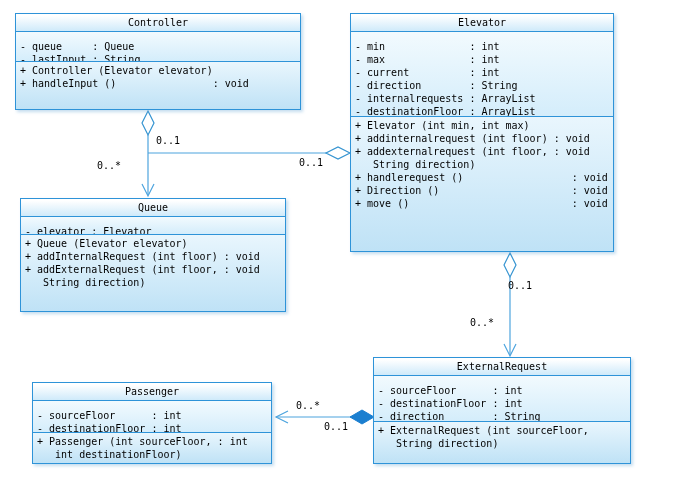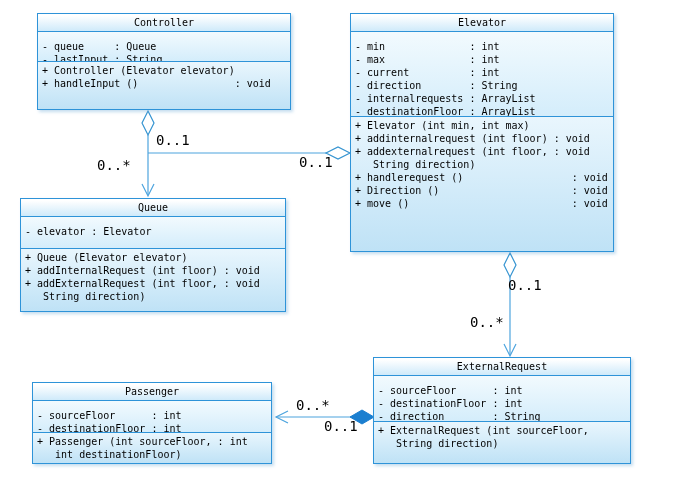--- a/index.html
+++ b/index.html
@@ -17,21 +17,21 @@
               background:linear-gradient(to bottom,#ffffff 10%,#cfeafa 100%);
               text-align:center;font-size:10px;line-height:17px;color:#000;}
   .uml-attrs{box-sizing:border-box;border-bottom:1px solid #2e93d8;
              background:linear-gradient(to bottom,#f2fafe,#d4edfb);
              padding-top:8px;overflow:hidden;}
   .uml-methods{box-sizing:border-box;flex:1;
                background:linear-gradient(to bottom,#e9f6fd,#bfe2f6);
                padding-top:2px;overflow:hidden;}
   .member-line{font-size:10px;line-height:13px;height:13px;color:#000;
                padding-left:4px;white-space:pre;}
-  .mult{position:absolute;z-index:3;font-size:14px;line-height:11px;color:#000;
+  .mult{position:absolute;z-index:3;font-size:10px;line-height:11px;color:#000;
         white-space:pre;}
 </style>
 </head>
 <body>
 
 <svg class="overlay" width="678" height="484" viewBox="0 0 678 484">
 
   <g>
     <polygon class="hollow" points="148,111 154,123 148,135 142,123"></polygon>
     <line x1="148" y1="135" x2="148" y2="195"></line>
@@ -49,21 +49,21 @@
     <polyline points="504,344 510,356 516,344"></polyline>
   </g>
 
   <g>
     <polyline points="288,411 276,417 288,423"></polyline>
     <line x1="276" y1="417" x2="352" y2="417"></line>
     <polygon class="solid" points="374,417 362,410 350,417 362,424"></polygon>
   </g>
 </svg>
 
-<div class="uml-class" style="left:37px;top:13px;width:254px;height:97px">
+<div class="uml-class" style="left:15px;top:13px;width:286px;height:97px">
   <div class="uml-header">
     <span>Controller</span></div>
   <div class="uml-attrs" style="height:30px">
       <div class="member-line">- queue     : Queue</div>
       <div class="member-line">- lastInput : String</div>
     </div>
   <div class="uml-methods">
       <div class="member-line">+ Controller (Elevator elevator)</div>
       <div class="member-line">+ handleInput ()                : void</div>
     </div>
@@ -87,21 +87,21 @@
       <div class="member-line">   String direction)</div>
       <div class="member-line">+ handlerequest ()                  : void</div>
       <div class="member-line">+ Direction ()                      : void</div>
       <div class="member-line">+ move ()                           : void</div>
     </div>
 </div>
 
 <div class="uml-class" style="left:20px;top:198px;width:266px;height:114px">
   <div class="uml-header">
     <span>Queue</span></div>
-  <div class="uml-attrs" style="height:32px">
+  <div class="uml-attrs" style="height:18px">
       <div class="member-line">- elevator : Elevator</div>
     </div>
   <div class="uml-methods">
       <div class="member-line">+ Queue (Elevator elevator)</div>
       <div class="member-line">+ addInternalRequest (int floor) : void</div>
       <div class="member-line">+ addExternalRequest (int floor, : void</div>
       <div class="member-line">   String direction)</div>
     </div>
 </div>
 

